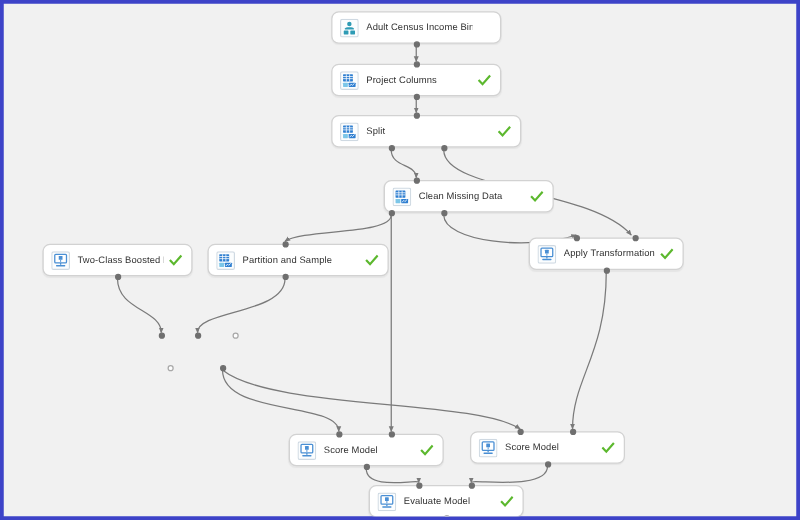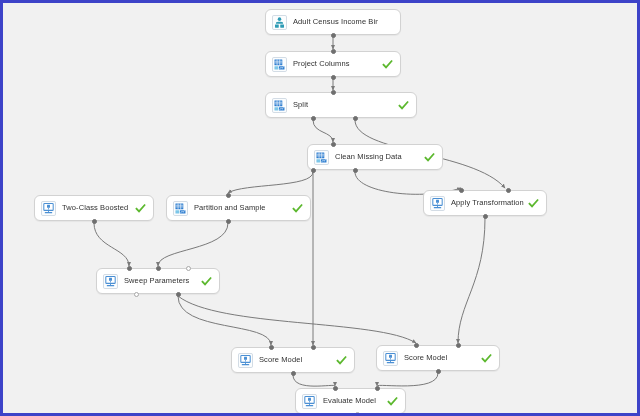--- a/index.html
+++ b/index.html
@@ -232,34 +232,20 @@
           <path d="M4.6 12.4 H11.4" stroke="#4a8fd4" stroke-width="1.2" stroke-linecap="round"></path>
         </svg>
         <span class="node-label">Apply Transformation</span>
         <svg viewBox="0 0 12 12" class="node-check">
           <path d="M1.6 6.2 L4.4 9.1 L10.4 2.3" fill="none" stroke="#5cb82e" stroke-width="1.9" stroke-linecap="square"></path>
         </svg>
       </div>
       <div class="port filled" style="left: 455.5px; top: 184.5px;"></div>
       <div class="port filled" style="left: 502.5px; top: 184.5px;"></div>
       <div class="port filled" style="left: 479.5px; top: 210.5px;"></div>
-      <div class="node" style="left: 93px; top: 265px; width: 124px;">
-        <svg viewBox="0 0 16 16" class="node-icon">
-          <rect x="0.5" y="0.5" width="15" height="15" rx="1.5" fill="#fbfdfe" stroke="#cfd9e2"></rect>
-          <rect x="3.0" y="2.6" width="10" height="7.4" rx="0.8" fill="#ffffff" stroke="#4a8fd4" stroke-width="1.1"></rect>
-          <rect x="6.4" y="4.1" width="3.2" height="3.2" rx="0.3" fill="#4a8fd4"></rect>
-          <path d="M8 7.3 V9.1" stroke="#4a8fd4" stroke-width="0.8"></path>
-          <path d="M8 10.0 V11.6" stroke="#4a8fd4" stroke-width="1.1"></path>
-          <path d="M4.6 12.4 H11.4" stroke="#4a8fd4" stroke-width="1.2" stroke-linecap="round"></path>
-        </svg>
-        <span class="node-label">Sweep Parameters</span>
-        <svg viewBox="0 0 12 12" class="node-check">
-          <path d="M1.6 6.2 L4.4 9.1 L10.4 2.3" fill="none" stroke="#5cb82e" stroke-width="1.9" stroke-linecap="square"></path>
-        </svg>
-      </div>
       <div class="port filled" style="left: 123.5px; top: 262.5px;"></div>
       <div class="port filled" style="left: 152.5px; top: 262.5px;"></div>
       <div class="port empty" style="left: 182.5px; top: 262.5px;"></div>
       <div class="port empty" style="left: 130.5px; top: 288.5px;"></div>
       <div class="port filled" style="left: 172.5px; top: 288.5px;"></div>
       <div class="node" style="left: 228px; top: 344px; width: 124px;">
         <svg viewBox="0 0 16 16" class="node-icon">
           <rect x="0.5" y="0.5" width="15" height="15" rx="1.5" fill="#fbfdfe" stroke="#cfd9e2"></rect>
           <rect x="3.0" y="2.6" width="10" height="7.4" rx="0.8" fill="#ffffff" stroke="#4a8fd4" stroke-width="1.1"></rect>
           <rect x="6.4" y="4.1" width="3.2" height="3.2" rx="0.3" fill="#4a8fd4"></rect>
@@ -285,21 +271,21 @@
           <path d="M4.6 12.4 H11.4" stroke="#4a8fd4" stroke-width="1.2" stroke-linecap="round"></path>
         </svg>
         <span class="node-label">Score Model</span>
         <svg viewBox="0 0 12 12" class="node-check">
           <path d="M1.6 6.2 L4.4 9.1 L10.4 2.3" fill="none" stroke="#5cb82e" stroke-width="1.9" stroke-linecap="square"></path>
         </svg>
       </div>
       <div class="port filled" style="left: 410.5px; top: 339.5px;"></div>
       <div class="port filled" style="left: 452.5px; top: 339.5px;"></div>
       <div class="port filled" style="left: 432.5px; top: 365.5px;"></div>
-      <div class="node" style="left: 292px; top: 385px; width: 111px;">
+      <div class="node" style="left: 292px; top: 385px; width: 124px;">
         <svg viewBox="0 0 16 16" class="node-icon">
           <rect x="0.5" y="0.5" width="15" height="15" rx="1.5" fill="#fbfdfe" stroke="#cfd9e2"></rect>
           <rect x="3.0" y="2.6" width="10" height="7.4" rx="0.8" fill="#ffffff" stroke="#4a8fd4" stroke-width="1.1"></rect>
           <rect x="6.4" y="4.1" width="3.2" height="3.2" rx="0.3" fill="#4a8fd4"></rect>
           <path d="M8 7.3 V9.1" stroke="#4a8fd4" stroke-width="0.8"></path>
           <path d="M8 10.0 V11.6" stroke="#4a8fd4" stroke-width="1.1"></path>
           <path d="M4.6 12.4 H11.4" stroke="#4a8fd4" stroke-width="1.2" stroke-linecap="round"></path>
         </svg>
         <span class="node-label">Evaluate Model</span>
         <svg viewBox="0 0 12 12" class="node-check">

